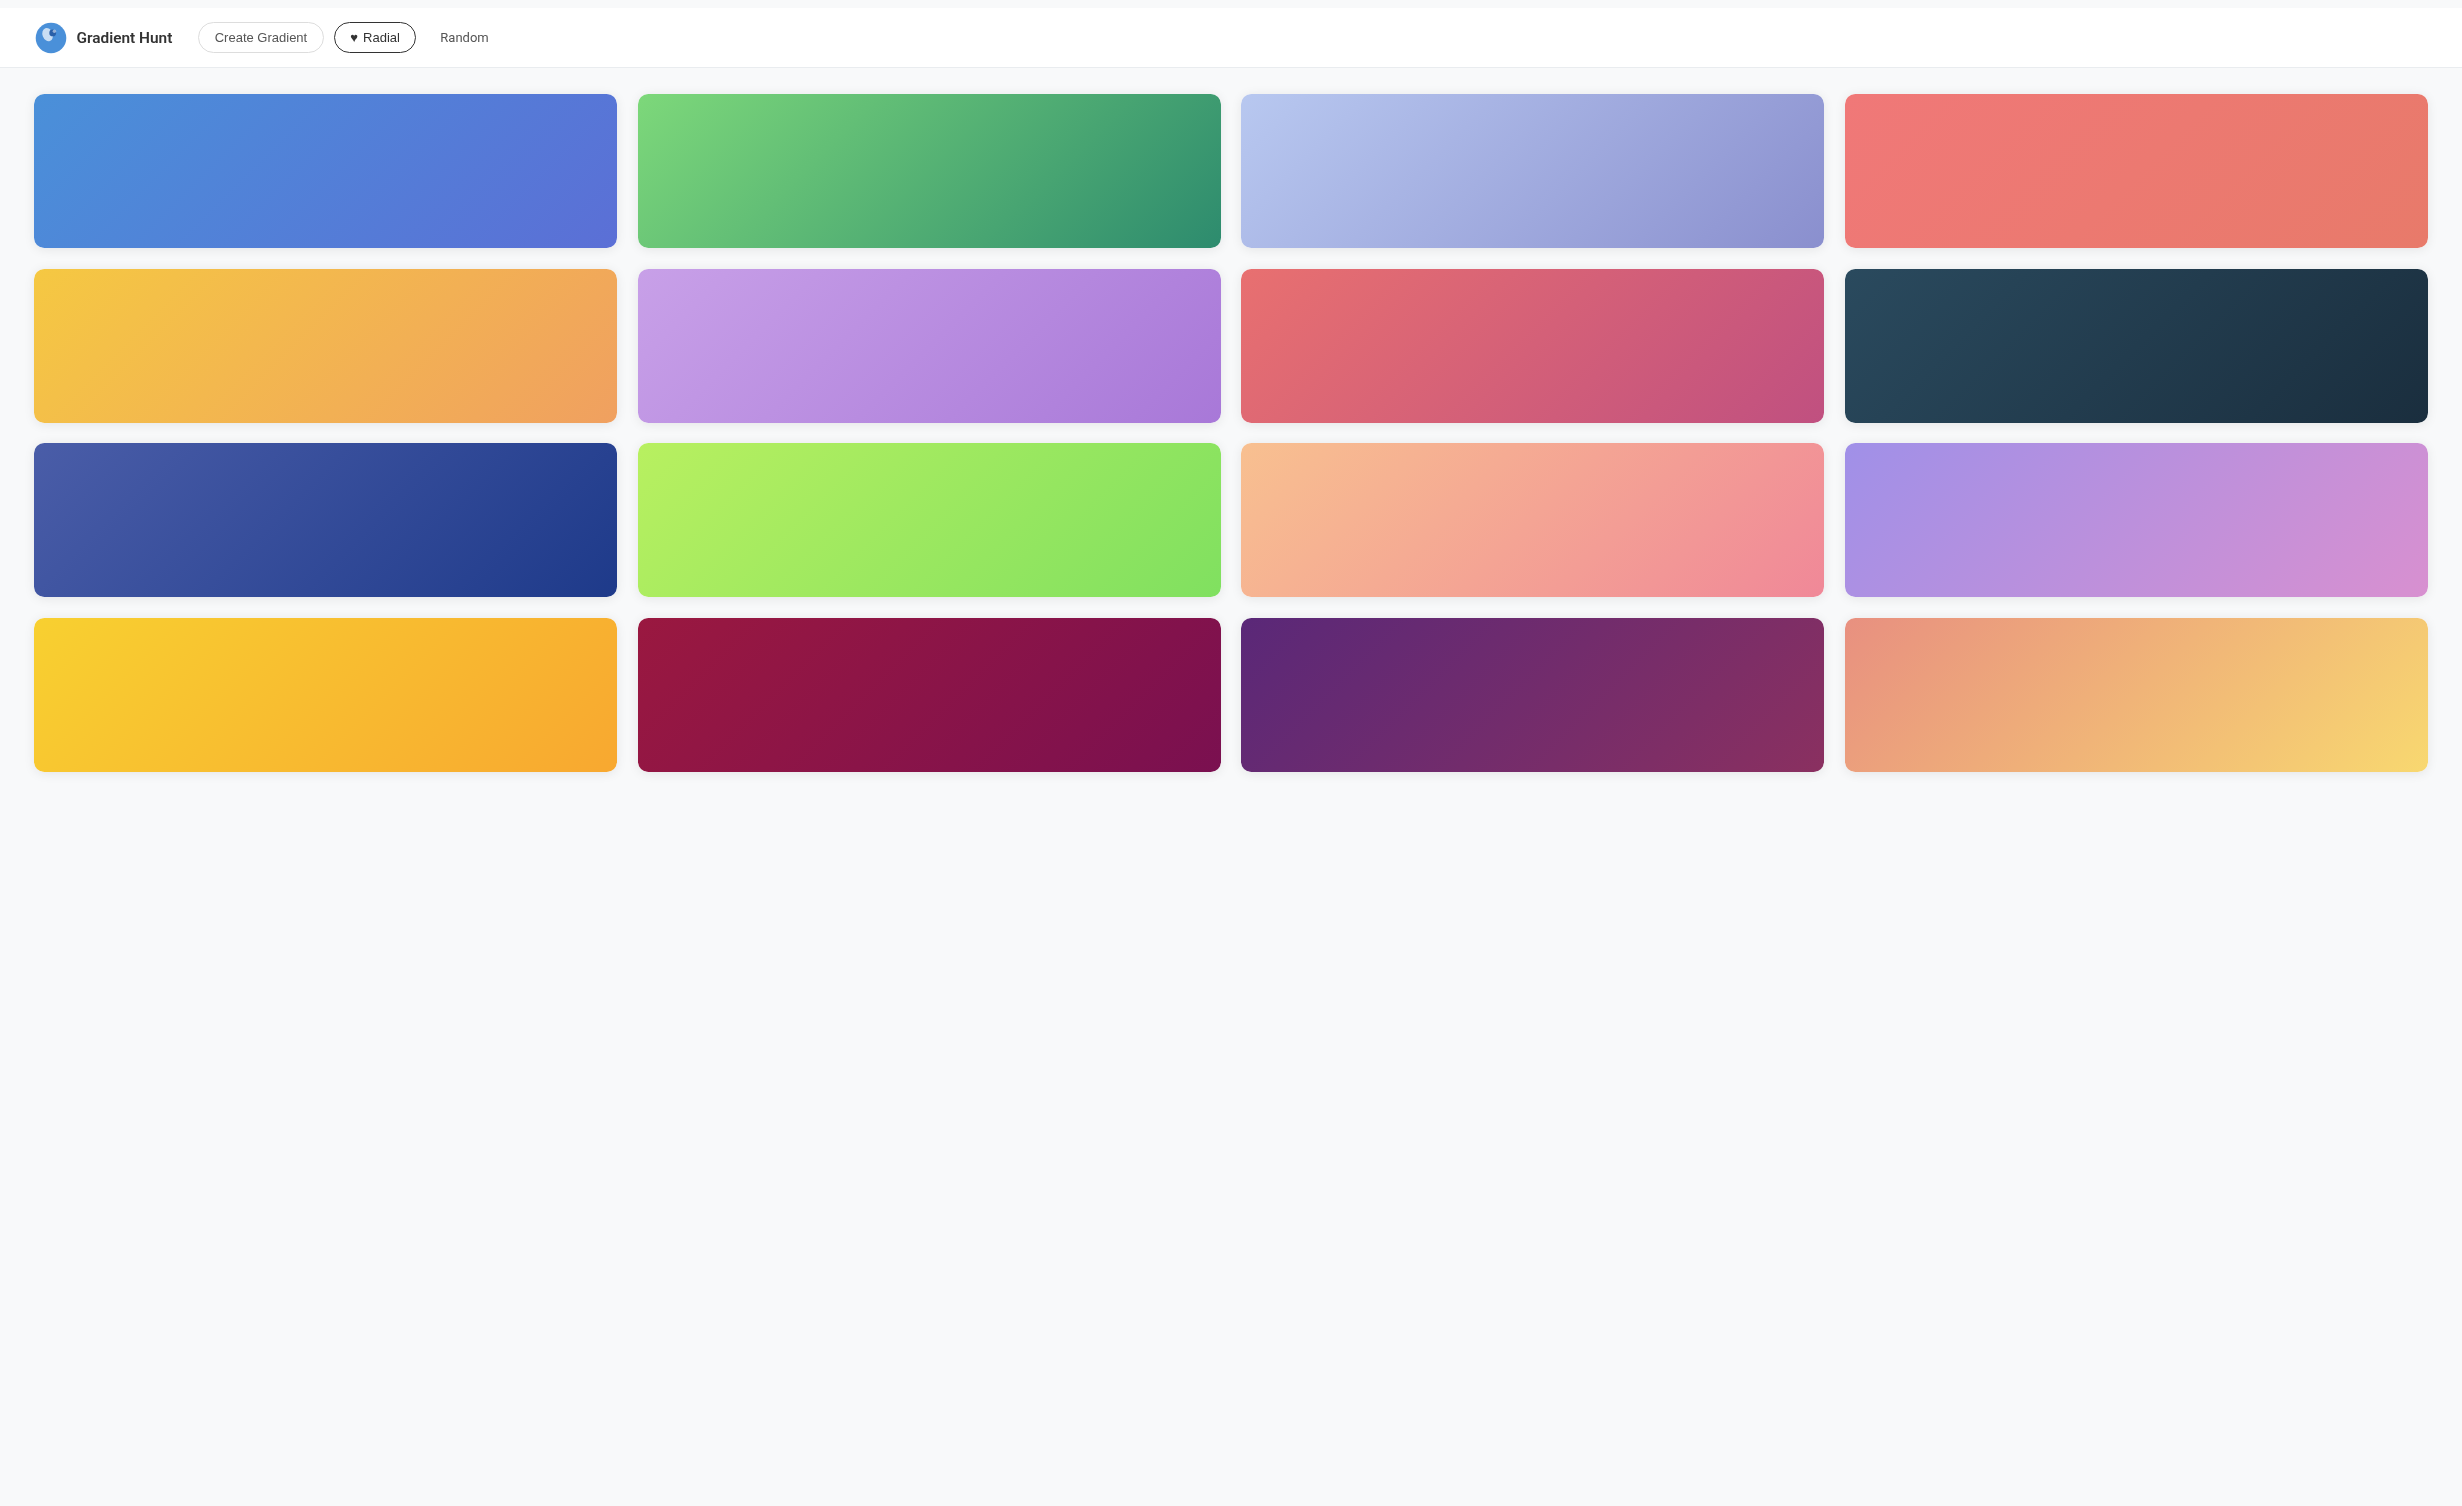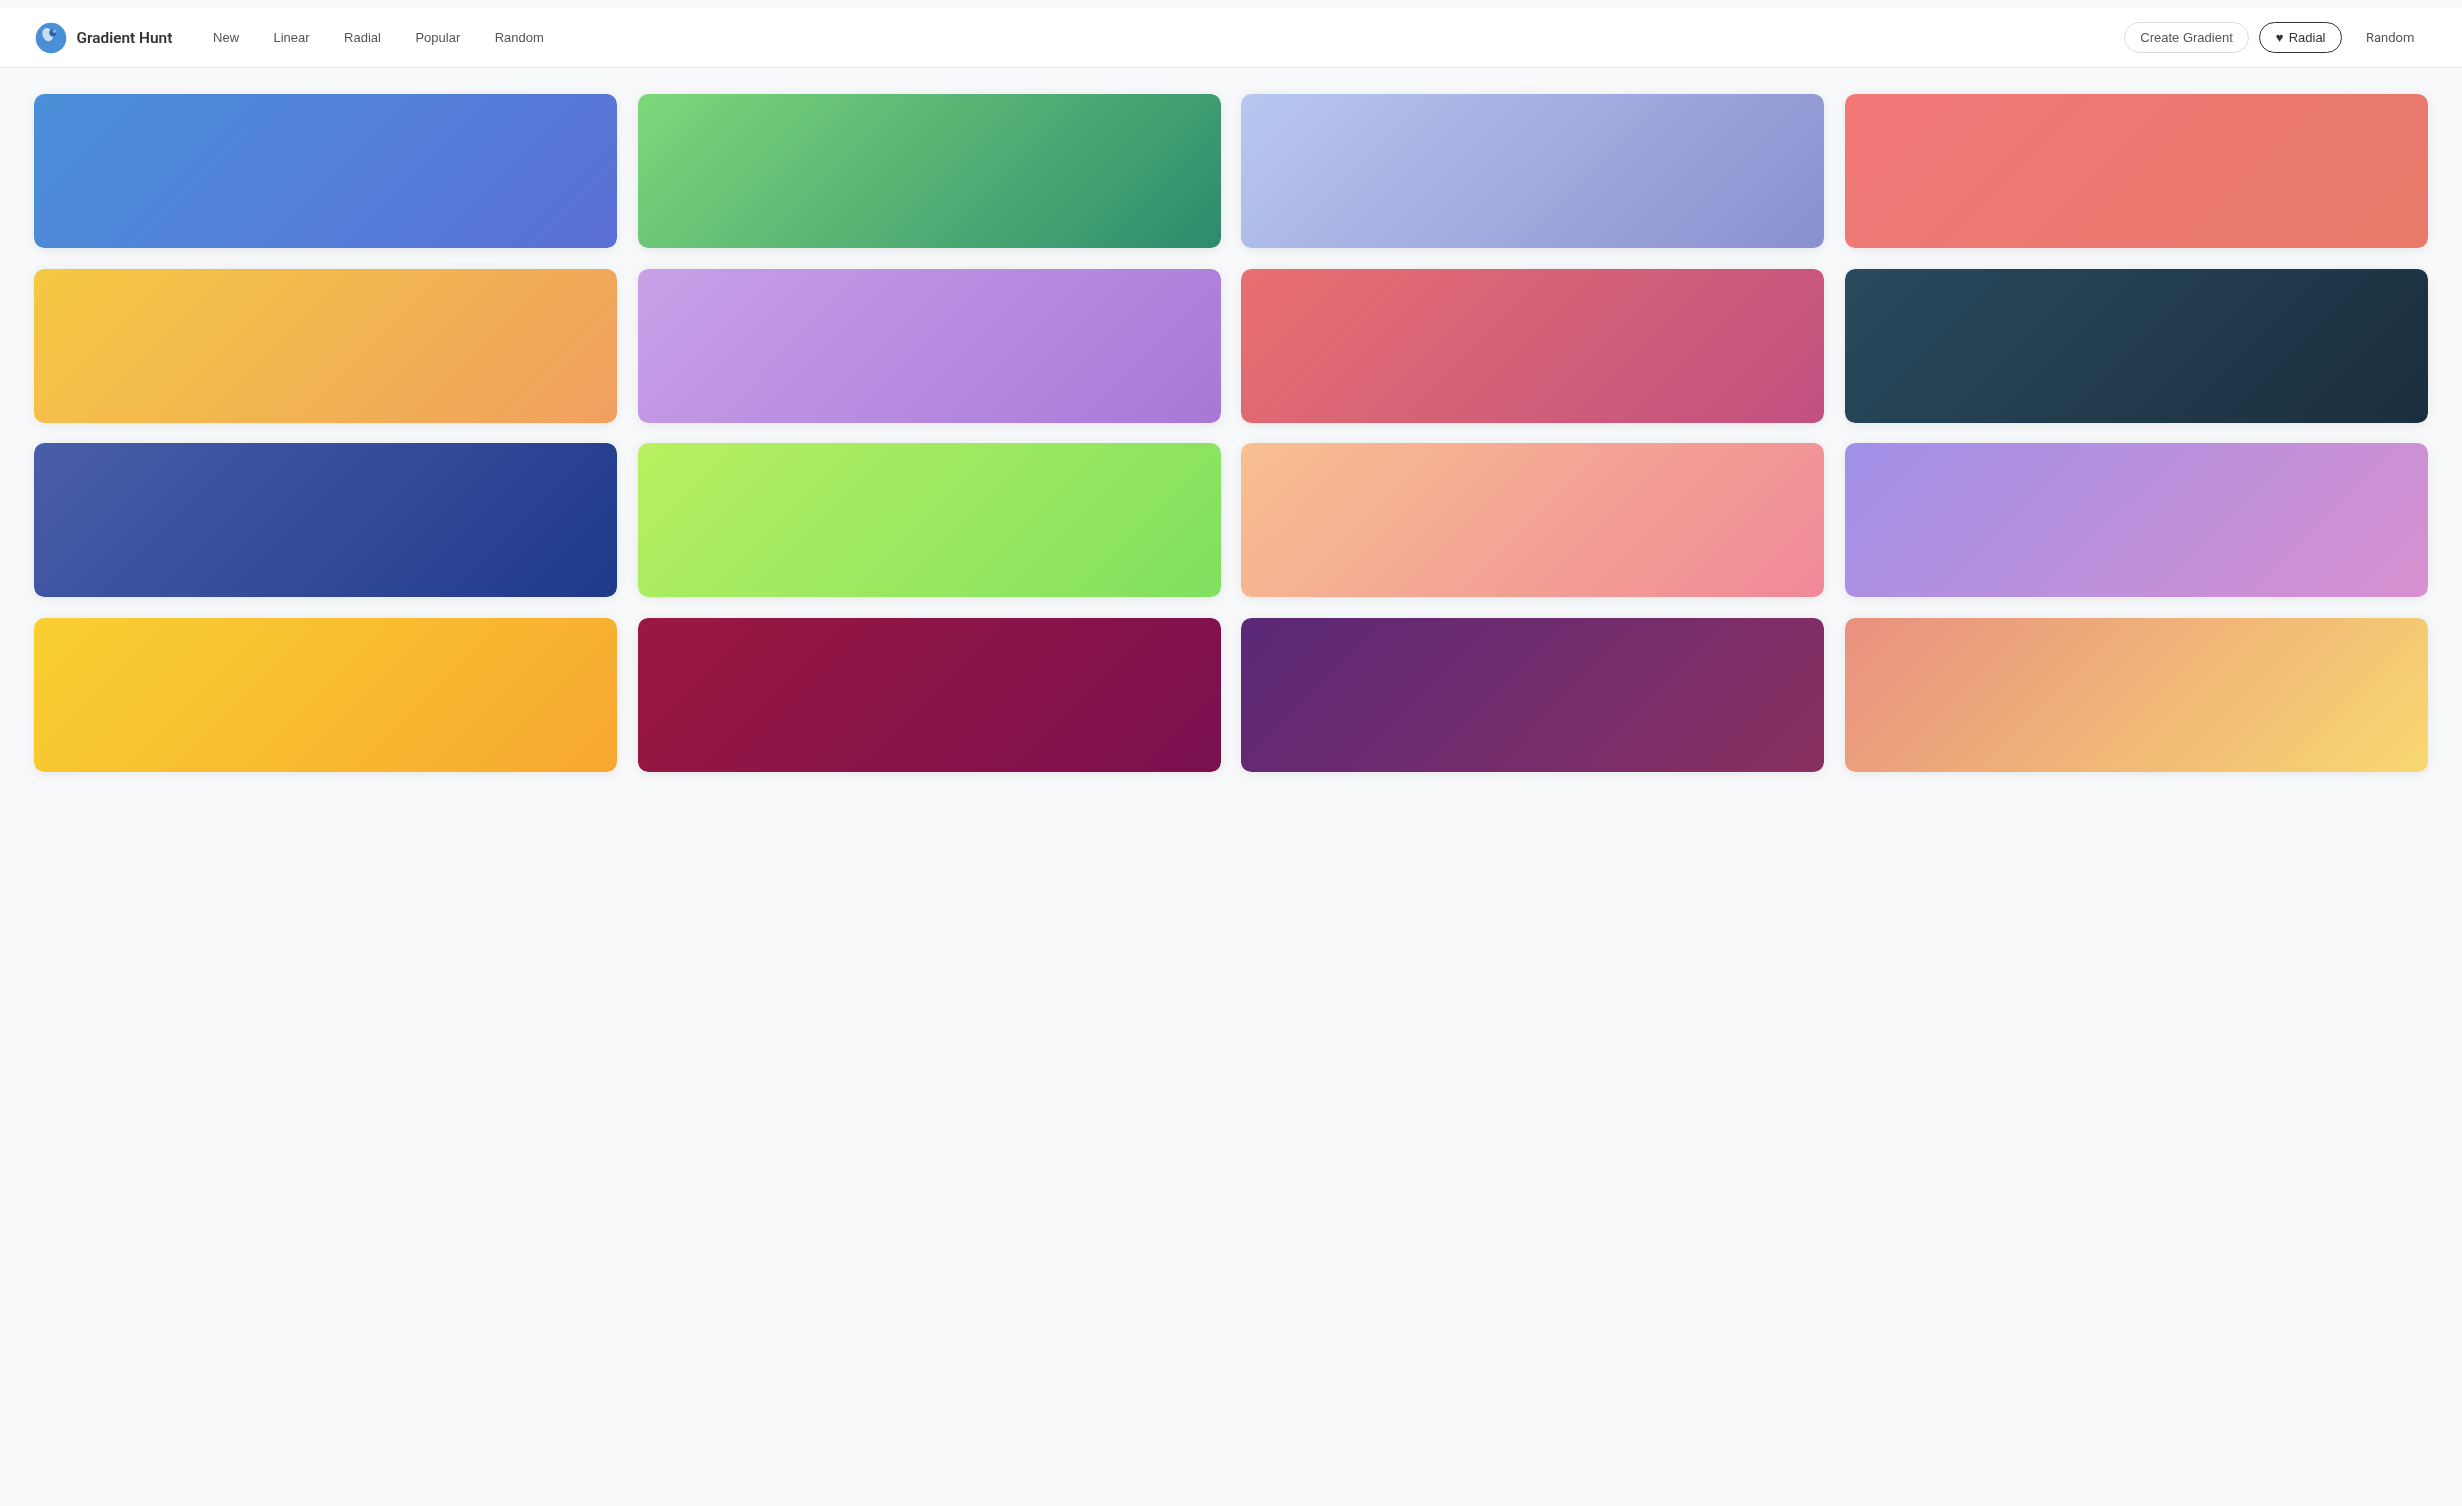--- a/index.html
+++ b/index.html
@@ -132,27 +132,20 @@
   <div class="logo-container">
     <svg class="logo-icon" viewBox="0 0 40 40" fill="none" xmlns="http://www.w3.org/2000/svg">
       <circle cx="20" cy="20" r="18" fill="#4a90d9"></circle>
       <ellipse cx="16" cy="16" rx="6" ry="8" fill="#fff" opacity="0.7" transform="rotate(-20 16 16)"></ellipse>
       <circle cx="22" cy="14" r="4" fill="#2a60a9"></circle>
       <circle cx="24" cy="12" r="2" fill="#fff" opacity="0.5"></circle>
     </svg>
     <span class="logo-text">Gradient Hunt</span>
   </div>
 
-  <nav>
-    <button class="nav-link">New</button>
-    <button class="nav-link">Linear</button>
-    <button class="nav-link">Radial</button>
-    <button class="nav-link">Popular</button>
-    <button class="nav-link">Random</button>
-  </nav>
 
   <div class="header-actions">
     <button class="create-gradient-btn">Create Gradient</button>
     <button class="likes-btn">
       <span>♥</span>
       <span>Radial</span>
     </button>
     <span class="about-link">Random</span>
   </div>
 </header>

